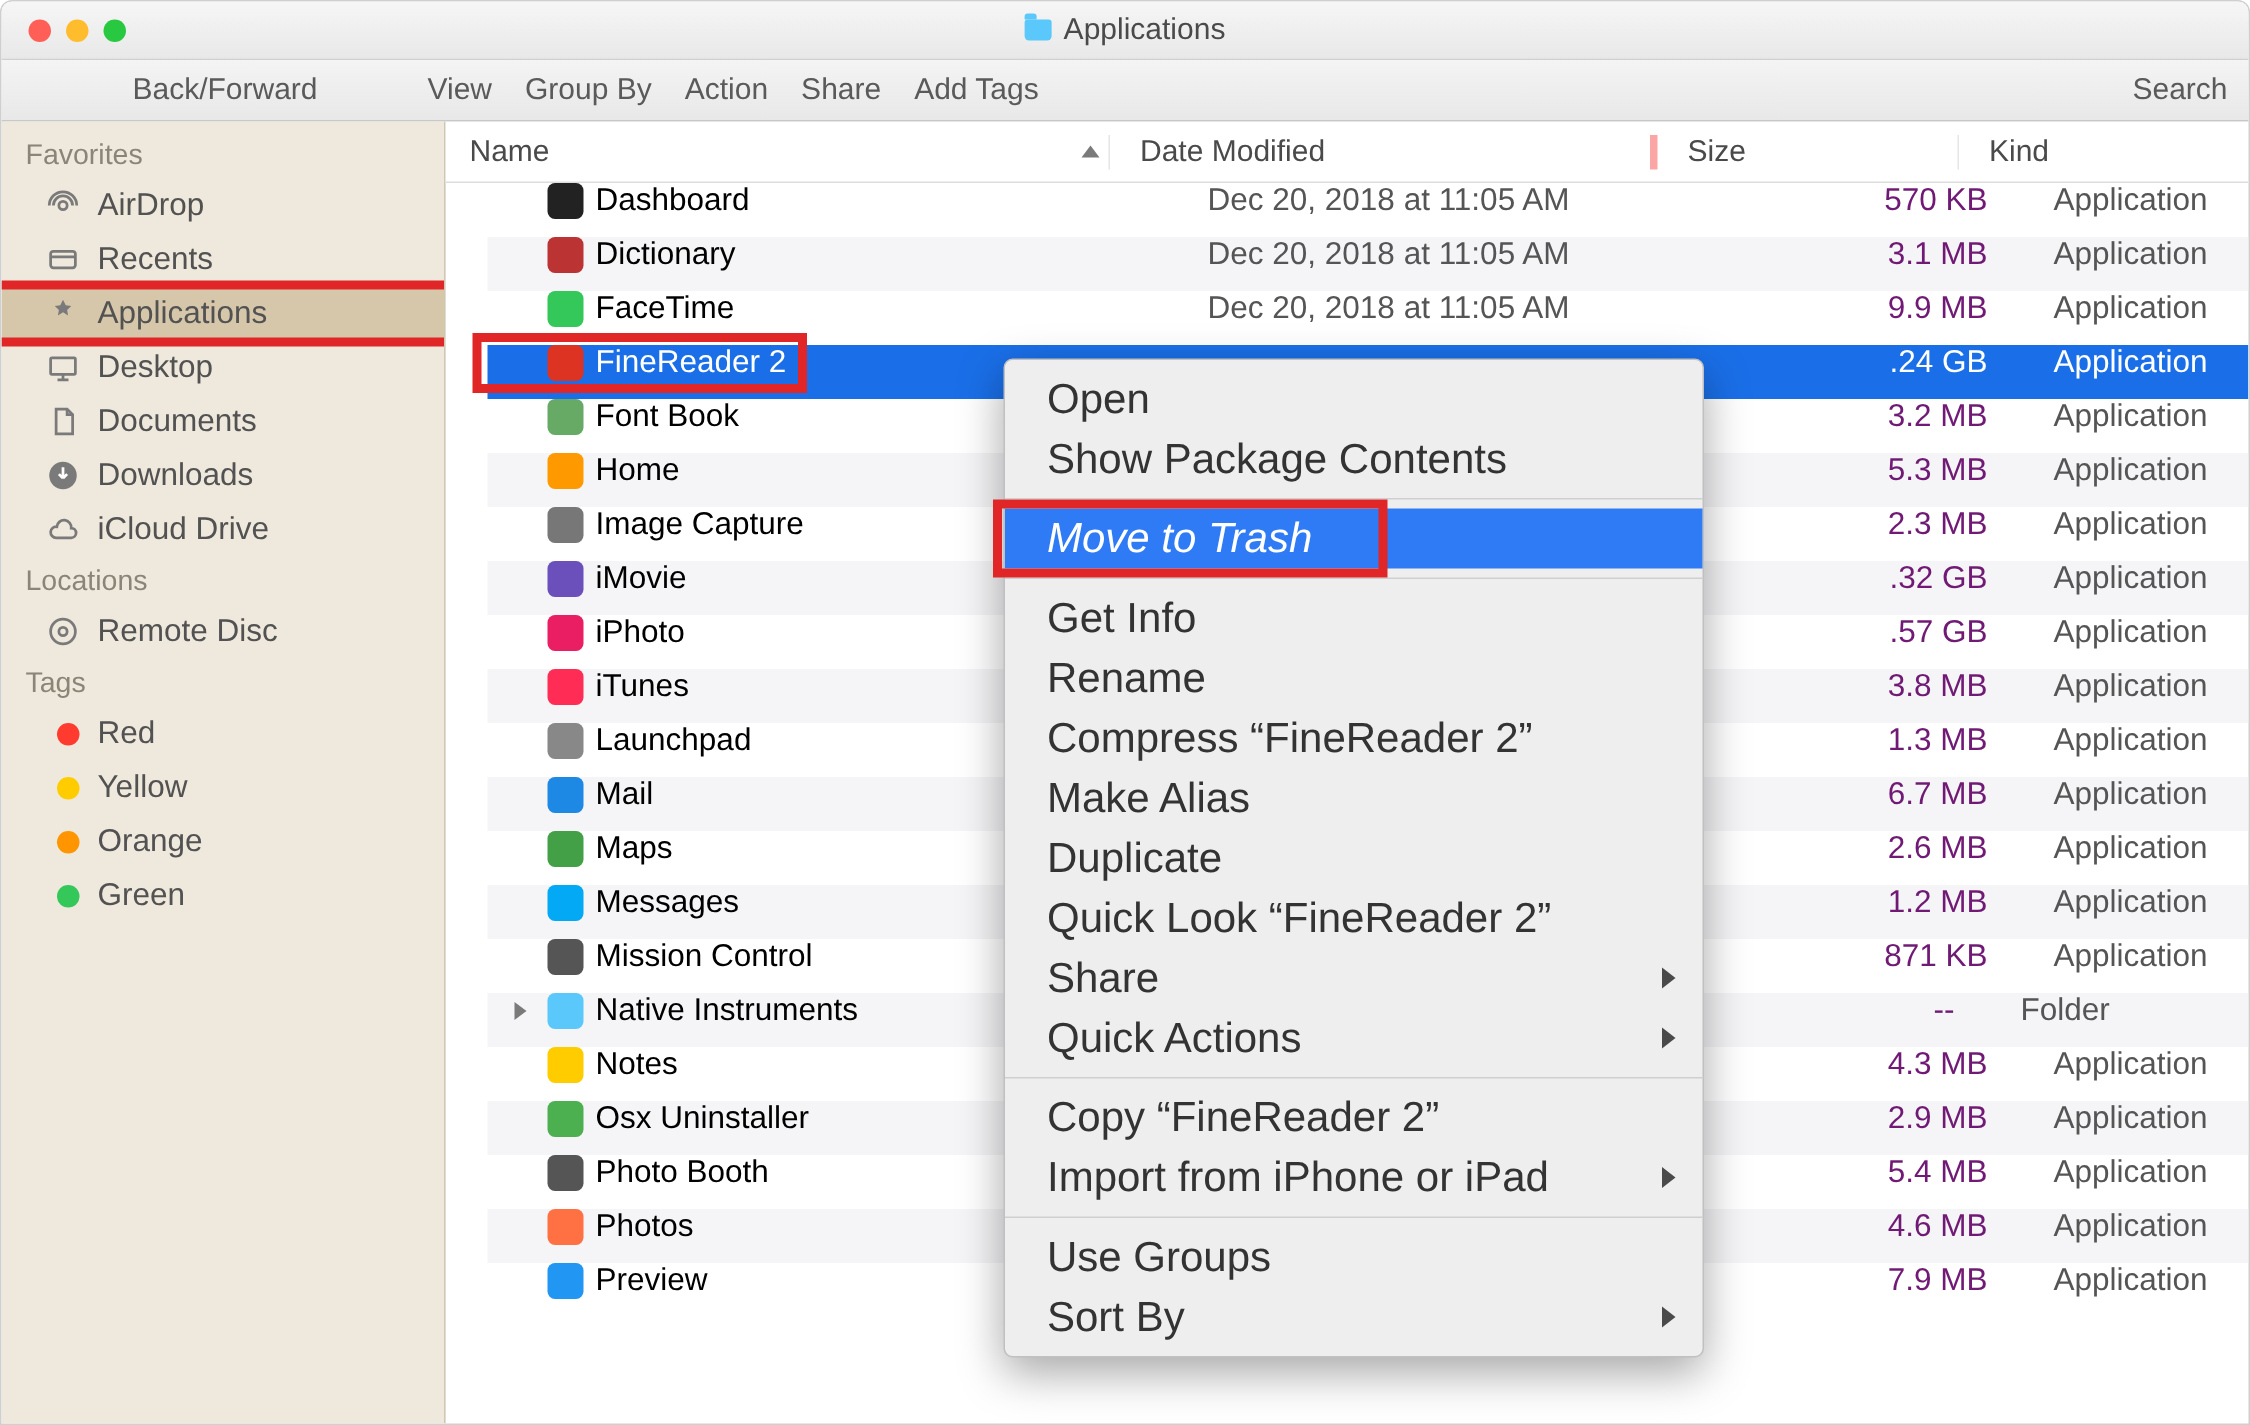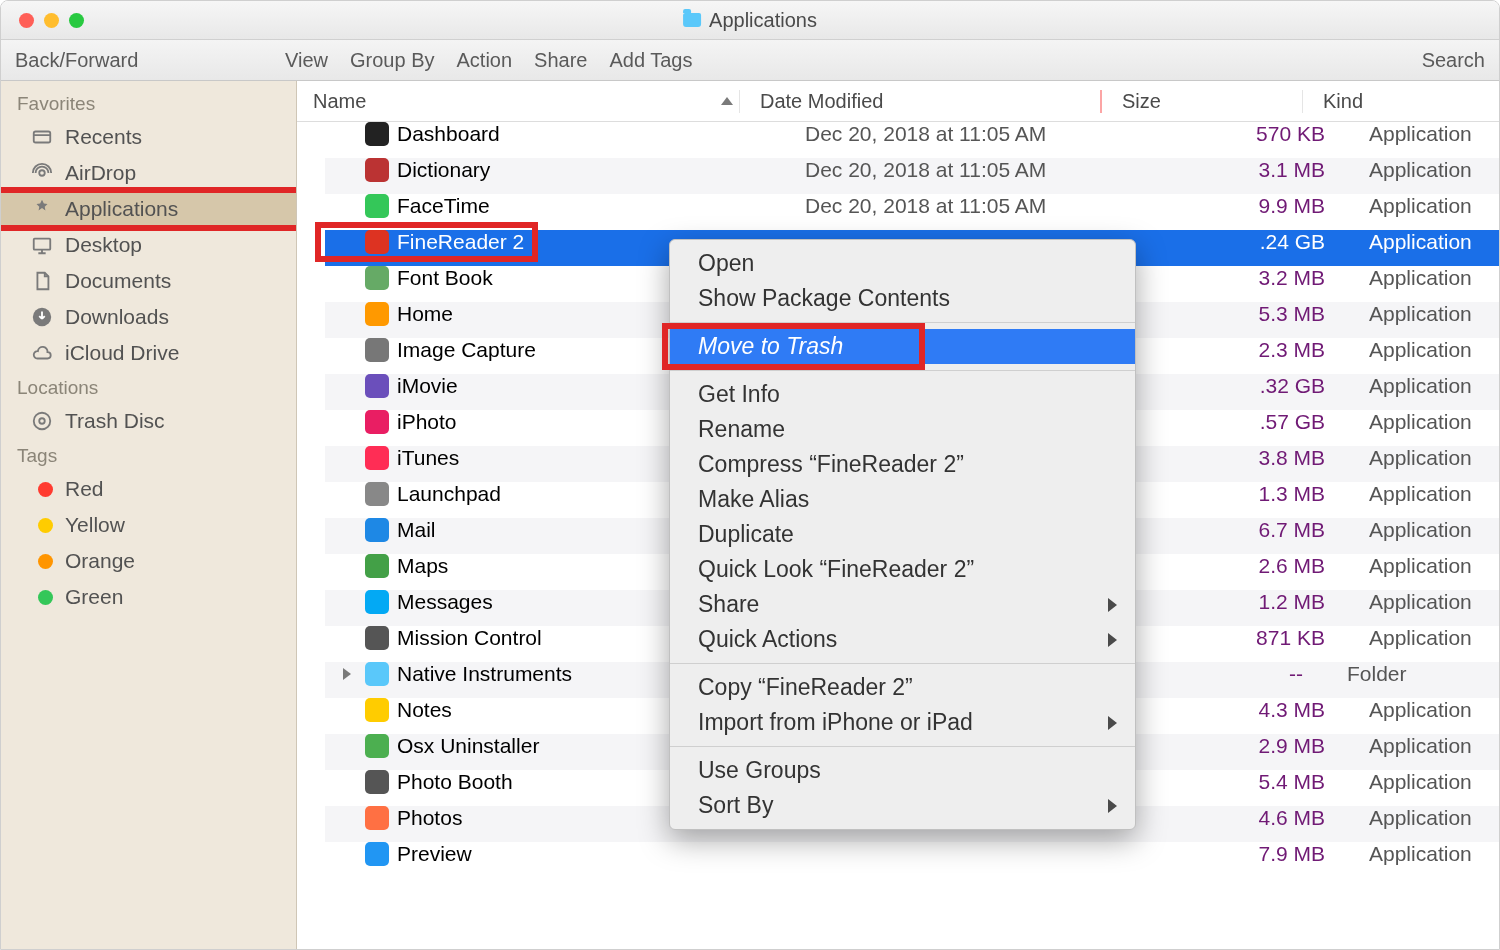--- a/index.html
+++ b/index.html
@@ -7,54 +7,54 @@
 .titlebar{height:38px;background:linear-gradient(#f6f6f6,#e8e8e8);display:flex;align-items:center;position:relative;border-bottom:1px solid #d0d0d0;}
 .traffic{display:flex;gap:10px;padding-left:18px;}
 .tdot{width:15px;height:15px;border-radius:50%;}
 .red{background:#ff5f57;}
 .yellow{background:#ffbd2e;}
 .green{background:#28c940;}
 .title-center{position:absolute;left:50%;transform:translateX(-50%);display:flex;align-items:center;gap:8px;font-size:20px;color:#4a4a4a;}
 .folder-ic{width:18px;height:14px;background:#5ac8fa;border-radius:2px 2px 3px 3px;position:relative;}
 .folder-ic:before{content:"";position:absolute;top:-4px;left:0;width:8px;height:4px;background:#5ac8fa;border-radius:2px 2px 0 0;}
 .toolbar{height:40px;background:linear-gradient(#f4f4f4,#e8e8e8);display:flex;align-items:center;border-bottom:1px solid #c8c8c8;font-size:20px;color:#5a5a5a;padding:0 14px;}
-.toolbar .tb-left{min-width:270px;}
+.toolbar .tb-left{min-width:270px;text-align:center;}
 .toolbar .tb-mid{display:flex;gap:22px;}
 .toolbar .tb-right{margin-left:auto;}
 .body{flex:1;display:flex;overflow:hidden;}
 .sidebar{width:295px;background:#efe8dc;border-right:1px solid #cfc6b6;padding-top:6px;font-size:21px;color:#525252;overflow:hidden;}
 .sb-header{color:#8b8578;font-size:19px;padding:6px 16px 4px;}
 .sb-item{display:flex;align-items:center;gap:10px;padding:5px 16px 5px 28px;white-space:nowrap;}
 .sb-item.selected{background:#d6c7aa;}
 .sb-icon{width:26px;height:26px;display:flex;align-items:center;justify-content:center;color:#7a7a7a;}
 .tag-dot{width:15px;height:15px;border-radius:50%;margin-left:6px;}
 .hl-red{position:relative;}
 .hl-red:after{content:"";position:absolute;inset:-4px -10px -4px -14px;border:6px solid #e02626;pointer-events:none;}
 .main{flex:1;display:flex;flex-direction:column;overflow:hidden;}
 .cols{display:flex;height:40px;background:#fff;border-bottom:1px solid #ddd;font-size:20px;color:#4a4a4a;align-items:center;}
 .col-name{flex:0 0 420px;padding-left:16px;display:flex;align-items:center;justify-content:space-between;border-right:1px solid #e5e5e5;padding-right:6px;}
-.col-date{flex:0 0 340px;padding-left:20px;border-right:2px solid #fca5a5;}
+.col-date{flex:0 0 340px;padding-left:20px;border-right:5px solid #fca5a5;}
 .col-size{flex:0 0 180px;padding-left:20px;border-right:1px solid #e5e5e5;}
 .col-kind{flex:1;padding-left:20px;}
 .sort-chev{width:0;height:0;border-left:6px solid transparent;border-right:6px solid transparent;border-bottom:8px solid #7a7a7a;}
 .rows{flex:1;overflow:hidden;position:relative;font-size:21px;}
 .row{display:flex;align-items:flex-start;height:36px;margin-left:28px;}
 .row:nth-child(even){background:#f5f5f7;}
 .row .c-name{flex:0 0 420px;display:flex;align-items:center;gap:8px;padding-left:40px;white-space:nowrap;}
 .row .c-date{flex:0 0 340px;padding-left:20px;color:#555;white-space:nowrap;}
 .row .c-size{flex:0 0 180px;text-align:right;padding-right:24px;color:#701a75;white-space:nowrap;}
 .row .c-kind{flex:1;padding-left:20px;color:#555;white-space:nowrap;}
 .app-ic{width:24px;height:24px;background:#bbb;border-radius:5px;display:inline-block;}
 .row.selected{background:#1a6fe8 !important;color:#fff;}
 .row.selected .c-date,.row.selected .c-size,.row.selected .c-kind{color:#fff;}
 .row.has-disclosure .c-name{padding-left:18px;}
 .disc{width:0;height:0;border-top:6px solid transparent;border-bottom:6px solid transparent;border-left:8px solid #7a7a7a;margin-right:6px;}
 .hl-row{position:relative;display:inline-flex;align-items:center;gap:8px;}
 .hl-row:after{content:"";position:absolute;inset:-8px -14px -8px -50px;border:6px solid #e02626;pointer-events:none;}
-.ctx-menu{position:absolute;left:668px;top:238px;width:465px;background:#eeeeee;border:1px solid #c0c0c0;border-radius:6px;box-shadow:0 10px 30px rgba(0,0,0,.35);font-size:23px;color:#333;padding:6px 0;z-index:50;}
+.ctx-menu{position:absolute;left:668px;top:238px;width:465px;background:#eeeeee;border:1px solid #c0c0c0;border-radius:6px;box-shadow:0 10px 30px rgba(0,0,0,.35);font-size:28px;color:#333;padding:6px 0;z-index:50;}
 .ctx-item{padding:4px 28px;position:relative;white-space:nowrap;}
 .ctx-item.has-sub:after{content:"";position:absolute;right:18px;top:50%;transform:translateY(-50%);width:0;height:0;border-top:7px solid transparent;border-bottom:7px solid transparent;border-left:9px solid #4a4a4a;}
 .ctx-item.hl{background:#2f7bf5;color:#fff;font-style:italic;}
 .ctx-sep{height:1px;background:#cfcfcf;margin:6px 0;}
 .ctx-item.boxed{position:relative;}
 .ctx-item.boxed:before{content:"";position:absolute;left:-8px;top:-6px;right:210px;bottom:-6px;border:6px solid #e02626;pointer-events:none;}
 svg{display:block;}
 </style>
 </head>
 <body>
@@ -84,34 +84,34 @@
     </div>
     <div class="tb-right">Search</div>
   </div>
 
   <div class="body">
     <div class="sidebar" id="sidebar">
         <div class="sb-header">Favorites</div>
         <div class="sb-item">
           <span class="sb-icon">
             <svg width="22" height="22" viewBox="0 0 24 24" fill="none" stroke="#7a7a7a" stroke-width="2">
+              <circle cx="12" cy="12" r="3"></circle>
+              <path d="M5 12a7 7 0 0 1 14 0M2 12a10 10 0 0 1 20 0"></path>
+            </svg>
+          </span>
+          <span>AirDrop</span>
+        </div>
+        <div class="sb-item">
+          <span class="sb-icon">
+            <svg width="22" height="22" viewBox="0 0 24 24" fill="none" stroke="#7a7a7a" stroke-width="2">
               <rect x="3" y="6" width="18" height="12" rx="2"></rect>
               <path d="M3 10h18"></path>
             </svg>
           </span>
           <span>Recents</span>
-        </div>
-        <div class="sb-item">
-          <span class="sb-icon">
-            <svg width="22" height="22" viewBox="0 0 24 24" fill="none" stroke="#7a7a7a" stroke-width="2">
-              <circle cx="12" cy="12" r="3"></circle>
-              <path d="M5 12a7 7 0 0 1 14 0M2 12a10 10 0 0 1 20 0"></path>
-            </svg>
-          </span>
-          <span>AirDrop</span>
         </div>
         <div class="sb-item selected hl-red">
           <span class="sb-icon">
             <svg width="22" height="22" viewBox="0 0 24 24" fill="#7a7a7a">
               <path d="M12 2l2 4 4 .5-3 3 .7 4L12 11l-3.7 2.5.7-4-3-3L10 6z"></path>
             </svg>
           </span>
           <span>Applications</span>
         </div>
         <div class="sb-item">
@@ -150,21 +150,21 @@
           <span>iCloud Drive</span>
         </div>
         <div class="sb-header">Locations</div>
         <div class="sb-item">
           <span class="sb-icon">
             <svg width="22" height="22" viewBox="0 0 24 24" fill="none" stroke="#7a7a7a" stroke-width="2">
               <circle cx="12" cy="12" r="9"></circle>
               <circle cx="12" cy="12" r="3"></circle>
             </svg>
           </span>
-          <span>Trash Disc</span>
+          <span>Remote Disc</span>
         </div>
         <div class="sb-header">Tags</div>
         <div class="sb-item">
           <span class="sb-icon">
             <span class="tag-dot" style="background: rgb(255, 59, 48);"></span>
           </span>
           <span>Red</span>
         </div>
         <div class="sb-item">
           <span class="sb-icon">

